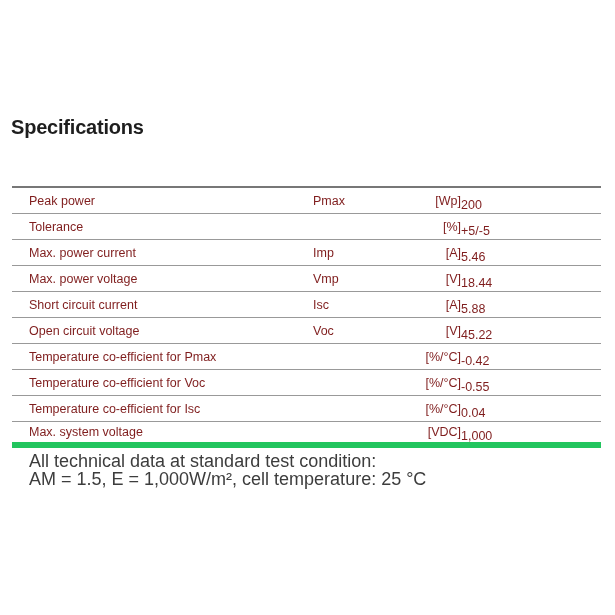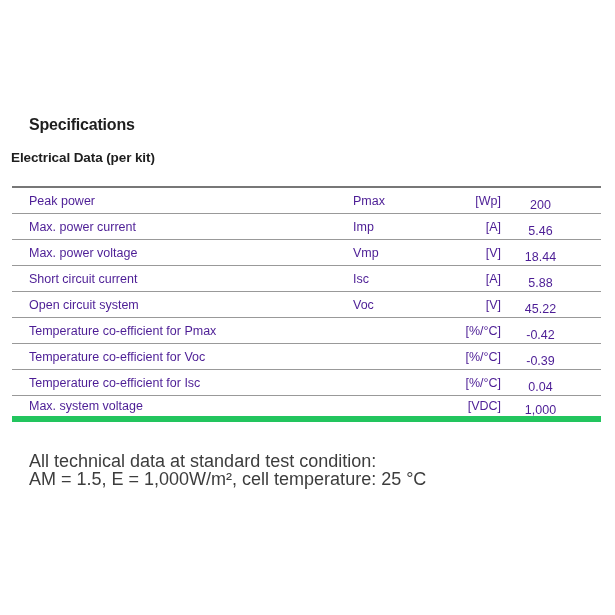--- a/index.html
+++ b/index.html
@@ -7,43 +7,43 @@
   body { font-family: "Liberation Sans", sans-serif; }
   .page {
     position: relative;
     width: 615px;
     height: 615px;
     background: #ffffff;
     overflow: hidden;
   }
   .doc-title {
     position: absolute;
-    left: 29px;
+    left: 11px;
     top: 116px;
-    font-size: 16px;
+    font-size: 20px;
     font-weight: bold;
     color: #1e1e1e;
     letter-spacing: -0.2px;
   }
   .section-title {
     position: absolute;
     left: 11px;
     top: 150px;
     font-size: 13.5px;
     font-weight: bold;
     color: #1e1e1e;
     letter-spacing: -0.1px;
   }
   .spec-table {
     position: absolute;
     left: 12px;
     top: 186px;
     width: 589px;
     border-top: 2px solid #777777;
-    color: #4c1d95;
+    color: #7f1d1d;
     font-size: 12.5px;
   }
   .trow {
     display: flex;
     align-items: center;
     height: 26px;
     border-bottom: 1px solid #999999;
   }
   .trow:last-child {
     border-bottom: 6px solid #22c55e;
@@ -51,61 +51,65 @@
   .c1 {
     width: 301px;
     padding-left: 17px;
     text-align: left;
     white-space: nowrap;
   }
   .c2 {
     width: 80px;
     text-align: left;
     white-space: nowrap;
-    margin-left: 40px;
   }
   .c3 {
     width: 68px;
     text-align: right;
     white-space: nowrap;
   }
   .c4 {
     flex: 1;
-    text-align: center;
+    text-align: left;
     padding-right: 21px;
     white-space: nowrap;
     margin-top: 8px;
   }
   .footnote {
     position: absolute;
     left: 29px;
     top: 453px;
     font-size: 18px;
     line-height: 17.5px;
     color: #3d3d3d;
   }
 </style>
 </head>
 <body>
 
 <div class="page">
 
   <div class="doc-title">Specifications</div>
 
-  <div class="section-title">Electrical Data (per kit)</div>
 
   <div class="spec-table">
 
     <div class="trow">
       <div class="c1">Peak power</div>
       <div class="c2">Pmax</div>
       <div class="c3">[Wp]</div>
       <div class="c4">200</div>
     </div>
 
+    <div class="trow">
+      <div class="c1">Tolerance</div>
+      <div class="c2"></div>
+      <div class="c3">[%]</div>
+      <div class="c4">+5/-5</div>
+    </div>
 
     <div class="trow">
       <div class="c1">Max. power current</div>
       <div class="c2">Imp</div>
       <div class="c3">[A]</div>
       <div class="c4">5.46</div>
     </div>
 
     <div class="trow">
       <div class="c1">Max. power voltage</div>
@@ -115,38 +119,38 @@
     </div>
 
     <div class="trow">
       <div class="c1">Short circuit current</div>
       <div class="c2">Isc</div>
       <div class="c3">[A]</div>
       <div class="c4">5.88</div>
     </div>
 
     <div class="trow">
-      <div class="c1">Open circuit system</div>
+      <div class="c1">Open circuit voltage</div>
       <div class="c2">Voc</div>
       <div class="c3">[V]</div>
       <div class="c4">45.22</div>
     </div>
 
     <div class="trow">
       <div class="c1">Temperature co-efficient for Pmax</div>
       <div class="c2"></div>
       <div class="c3">[%/°C]</div>
       <div class="c4">-0.42</div>
     </div>
 
     <div class="trow">
       <div class="c1">Temperature co-efficient for Voc</div>
       <div class="c2"></div>
       <div class="c3">[%/°C]</div>
-      <div class="c4">-0.39</div>
+      <div class="c4">-0.55</div>
     </div>
 
     <div class="trow">
       <div class="c1">Temperature co-efficient for Isc</div>
       <div class="c2"></div>
       <div class="c3">[%/°C]</div>
       <div class="c4">0.04</div>
     </div>
 
     <div class="trow">

